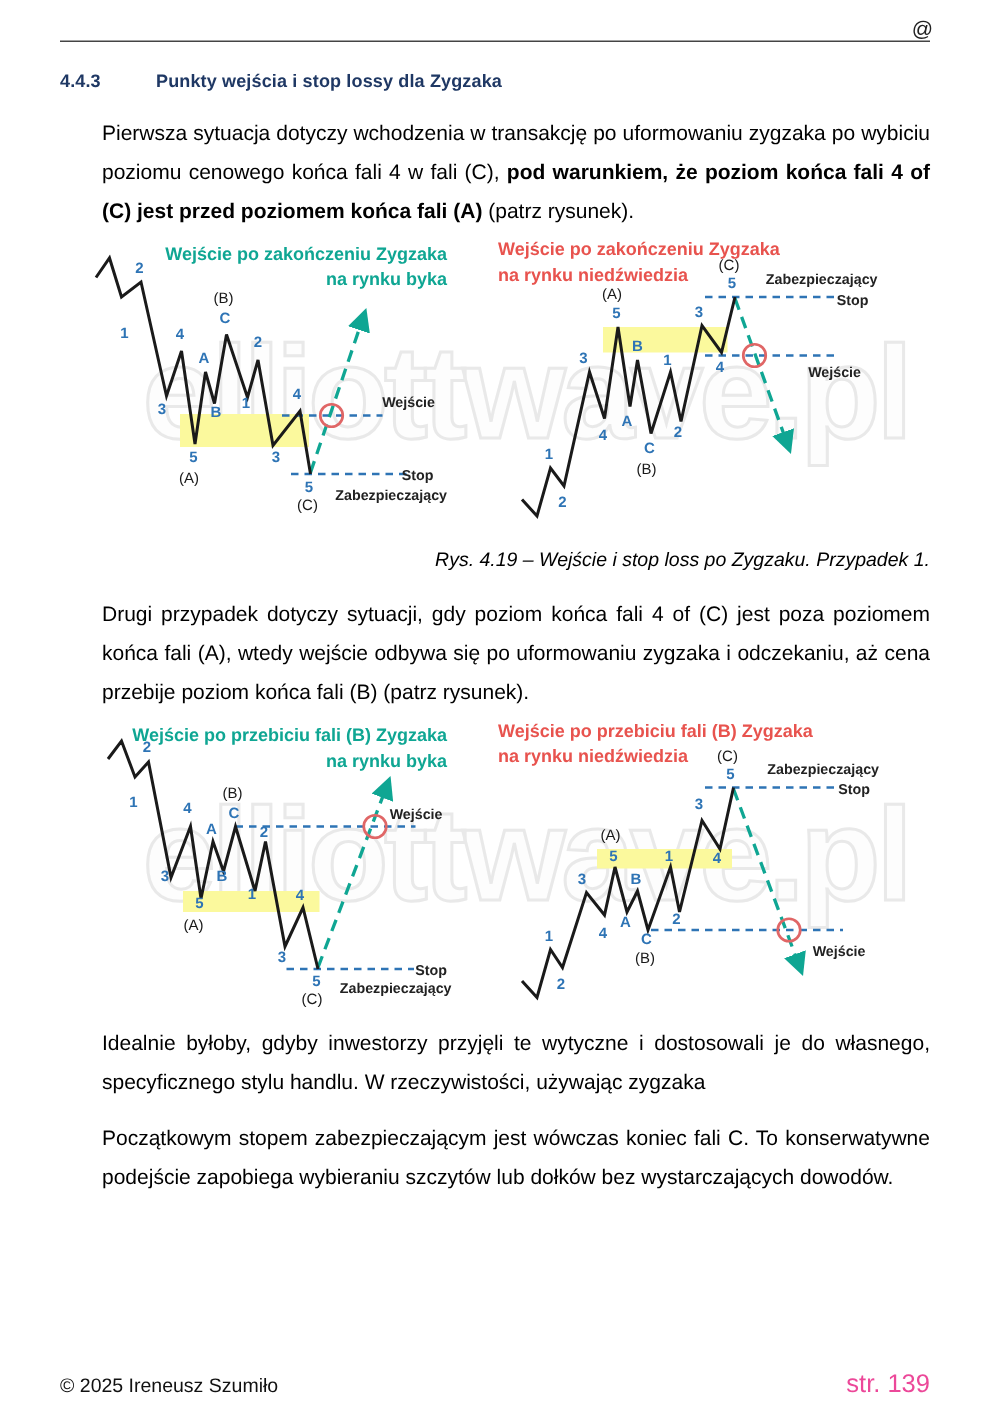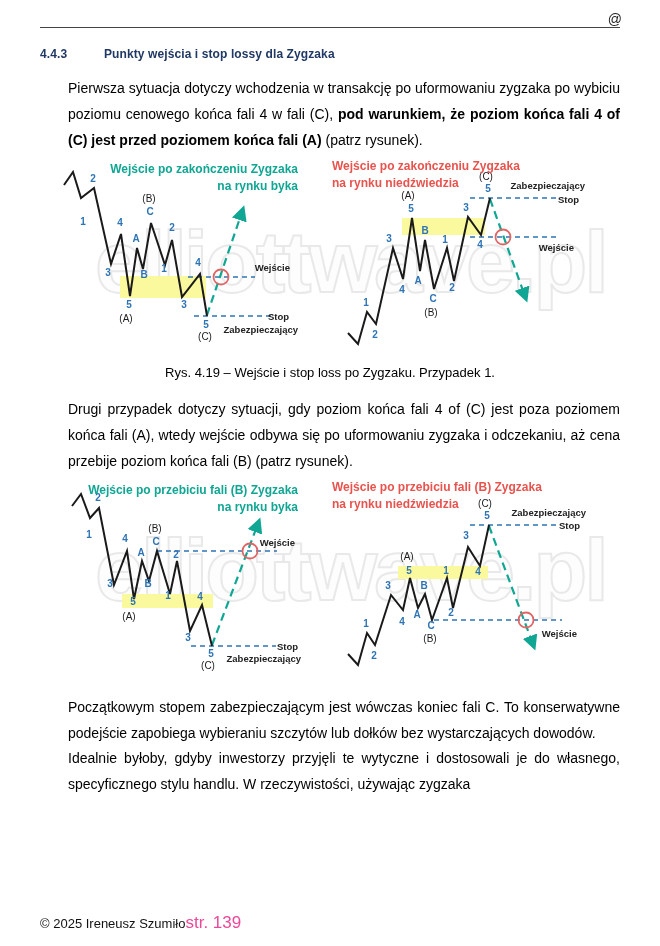--- a/index.html
+++ b/index.html
@@ -26,25 +26,25 @@
   .fig1 .right { left:290px; top:-3px; }
   .fig2 .left  { left:18px;  top:3px; }
   .fig2 .right { left:290px; top:0; }
   .watermark {
     position:absolute; z-index:0; left:55px; white-space:nowrap;
     font-weight:bold; font-size:88px; letter-spacing:-3px;
     color:#fdfdfd; -webkit-text-stroke:2px #e9e9e9;
   }
   .fig1 .watermark { top:52px; }
   .fig2 .watermark { top:42px; }
-  .caption { text-align:center; font-size:13px; color:#000; }
+  .caption { text-align:right; font-style:italic; font-size:13px; color:#000; }
   .cap1 { margin-top:6px; }
   .cap2 { margin-top:9px; }
   .footer { position:absolute; left:40px; right:40px; bottom:13px;
-    display:flex; align-items:baseline; }
+    display:flex; justify-content:space-between; align-items:baseline; }
   .footer .copy { font-size:13px; color:#111; }
   .footer .pageno { font-size:17px; color:#ec4899;margin-top:28px; }
   
   .sw { font-family:"Liberation Sans","DejaVu Sans",sans-serif; font-size:10px; font-weight:bold; fill:#2E74B5; }
   .sp { font-family:"Liberation Sans","DejaVu Sans",sans-serif; font-size:10px; fill:#1a1a1a; }
   .sa { font-family:"Liberation Sans","DejaVu Sans",sans-serif; font-size:9.5px; font-weight:bold; fill:#222; }
   .st { font-family:"Liberation Sans","DejaVu Sans",sans-serif; font-size:12px; font-weight:bold; }
 </style>
 </head>
 <body>
@@ -201,21 +201,21 @@
         <text x="157" y="42" class="sw" text-anchor="middle">5</text>
         <text x="155" y="30" class="sp" text-anchor="middle">(C)</text>
         <text x="256" y="39" class="sa" text-anchor="end">Zabezpieczający</text>
         <text x="250" y="52" class="sa" text-anchor="end">Stop</text>
         <text x="247" y="160" class="sa" text-anchor="end">Wejście</text>
         <text x="2" y="14" class="st" fill="#E8534E" text-anchor="start">Wejście po przebiciu fali (B) Zygzaka</text>
         <text x="2" y="31" class="st" fill="#E8534E" text-anchor="start">na rynku niedźwiedzia</text>
       </svg>
   </div>
 
+  <p class="body p4">Idealnie byłoby, gdyby inwestorzy przyjęli te wytyczne i dostosowali je do własnego, specyficznego stylu handlu. W rzeczywistości, używając zygzaka</p>
   <p class="body p3">Początkowym stopem zabezpieczającym jest wówczas koniec fali C. To konserwatywne podejście zapobiega wybieraniu szczytów lub dołków bez wystarczających dowodów.</p>
-  <p class="body p4">Idealnie byłoby, gdyby inwestorzy przyjęli te wytyczne i dostosowali je do własnego, specyficznego stylu handlu. W rzeczywistości, używając zygzaka</p>
 
   <div class="footer">
     <span class="copy">© 2025 Ireneusz Szumiło</span>
     <span class="pageno">str. 139</span>
   </div>
 
 </div>
 
 </body></html>

